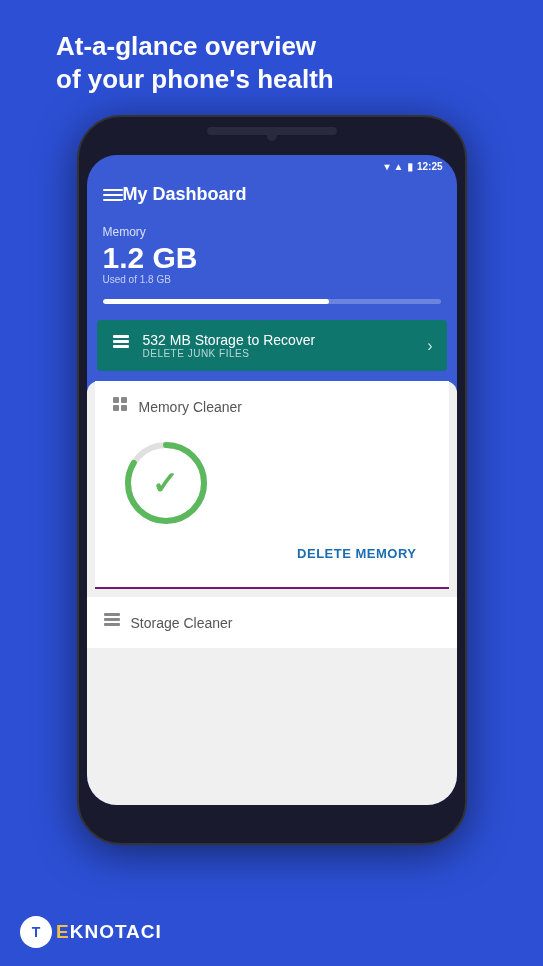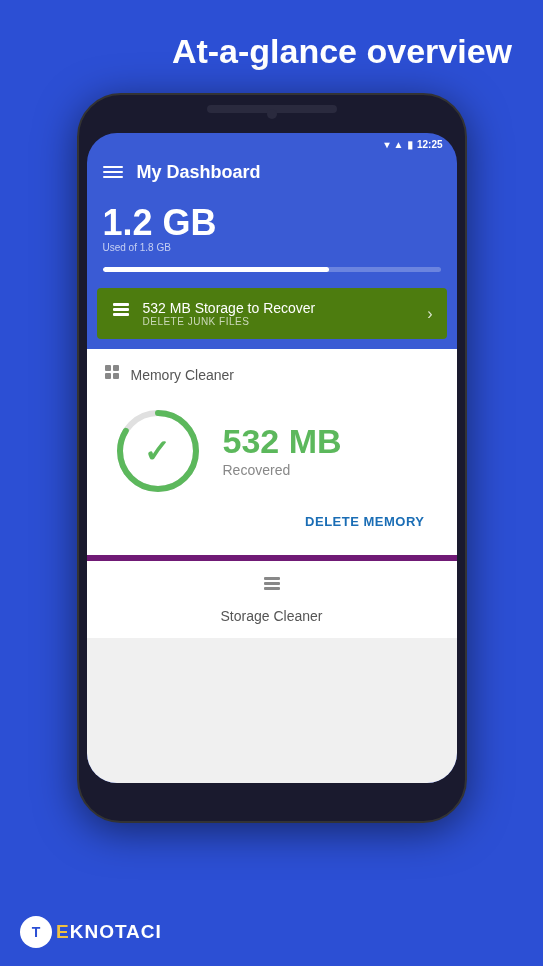--- a/index.html
+++ b/index.html
@@ -8,26 +8,26 @@
       width: 543px;
       height: 966px;
       background-color: #2c4fd4;
       font-family: 'Segoe UI', Arial, sans-serif;
       overflow: hidden;
       position: relative;
     }
 
     
     .headline {
-      text-align: right;
-      color: #fff;
-      font-size: 34px;
+      text-align: left;
+      color: #fff;
+      font-size: 26px;
       font-weight: 800;
       line-height: 1.25;
-      padding: 30px 31px 20px;
+      padding: 30px 56px 20px;
     }
 
     
     .phone-frame {
       width: 390px;
       height: 730px;
       background: #1a1a2e;
       border-radius: 44px;
       margin: 0 auto;
       position: relative;
@@ -91,21 +91,20 @@
     .status-icon {
       color: #fff;
       font-size: 10px;
     }
 
     
     .app-bar {
       display: flex;
       align-items: center;
       padding: 8px 16px 12px;
-      gap: 14px;
     }
 
     .hamburger-icon {
       display: flex;
       flex-direction: column;
       gap: 3px;
       cursor: pointer;
     }
 
     .hamburger-icon span {
@@ -134,21 +133,21 @@
     }
 
     .stat-label {
       color: rgba(255,255,255,0.8);
       font-size: 12px;
       margin-bottom: 2px;
     }
 
     .stat-value {
       color: #fff;
-      font-size: 36px;
+      font-size: 30px;
       font-weight: 700;
       line-height: 1.1;
     }
 
     .stat-sub {
       color: rgba(255,255,255,0.7);
       font-size: 10px;
       margin-bottom: 14px;
     }
 
@@ -160,21 +159,21 @@
     }
 
     .progress-bar-fill {
       height: 100%;
       background: #fff;
       border-radius: 3px;
     }
 
     
     .junk-banner {
-      background: #4d7c0f;
+      background: #0f766e;
       margin: 4px 10px 0;
       border-radius: 4px;
       padding: 12px 14px;
       display: flex;
       align-items: center;
       gap: 12px;
       cursor: pointer;
     }
 
     .junk-icon {
@@ -208,23 +207,23 @@
       background: #f0f0f0;
       margin-top: 10px;
       border-top-left-radius: 12px;
       border-top-right-radius: 12px;
       flex: 1;
       height: 100%;
     }
 
     .card {
       background: #fff;
-      margin: 0;
+      margin: 8px;
       padding: 14px 16px;
-      border-bottom: 6px solid #701a75;
+      border-bottom: 2px solid #701a75;
     }
 
     .card-header {
       display: flex;
       align-items: center;
       gap: 10px;
       margin-bottom: 14px;
     }
 
     .card-header-icon {
@@ -291,21 +290,20 @@
       cursor: pointer;
     }
 
     
     .storage-card {
       background: #fff;
       padding: 14px 16px;
       display: flex;
       align-items: center;
       gap: 10px;
-      flex-direction: column;
     }
 
     .storage-icon {
       color: #888;
       font-size: 18px;
     }
 
     .storage-title {
       color: #555;
       font-size: 14px;
@@ -344,20 +342,21 @@
 
     .brand-text span {
       color: #f0c040;
     }
   </style>
 </head>
 <body>
 
 <div class="headline">
   <span>At-a-glance overview</span><br>
+  <span>of your phone's health</span>
 </div>
 
 <div class="phone-frame">
   <div class="phone-top"></div>
   <div class="phone-camera"></div>
 
   <div class="screen">
 
     <div class="status-bar">
       <span class="status-icon">▾</span>
@@ -371,20 +370,21 @@
         <span></span>
         <span></span>
         <span></span>
       </div>
       <span class="app-bar-title">My Dashboard</span>
     </div>
 
     <div class="stats-row">
 
       <div class="stat-card">
+        <div class="stat-label">Memory</div>
         <div class="stat-value">1.2 GB</div>
         <div class="stat-sub">Used of 1.8 GB</div>
         <div class="progress-bar-bg">
           <div class="progress-bar-fill" id="memory-progress" style="width: 67%"></div>
         </div>
       </div>
 
 
     </div>
 
@@ -421,24 +421,20 @@
         <div class="memory-content">
 
           <div class="circle-container">
             <svg class="circle-svg" width="90" height="90" viewBox="0 0 90 90">
               <circle cx="45" cy="45" r="38" fill="none" stroke="#e0e0e0" stroke-width="6"></circle>
               <circle cx="45" cy="45" r="38" fill="none" stroke="#5cb85c" stroke-width="6" stroke-dasharray="200 239" stroke-linecap="round"></circle>
             </svg>
             <div class="circle-check">✓</div>
           </div>
 
-          <div>
-            <div class="memory-value">532 MB</div>
-            <div class="memory-sub">Recovered</div>
-          </div>
         </div>
 
         <div class="clean-btn">DELETE MEMORY</div>
       </div>
 
       <div class="storage-card">
         <div class="storage-icon">
           <svg width="18" height="18" viewBox="0 0 18 18" fill="#888">
             <rect x="1" y="2" width="16" height="3" rx="1"></rect>
             <rect x="1" y="7" width="16" height="3" rx="1"></rect>

